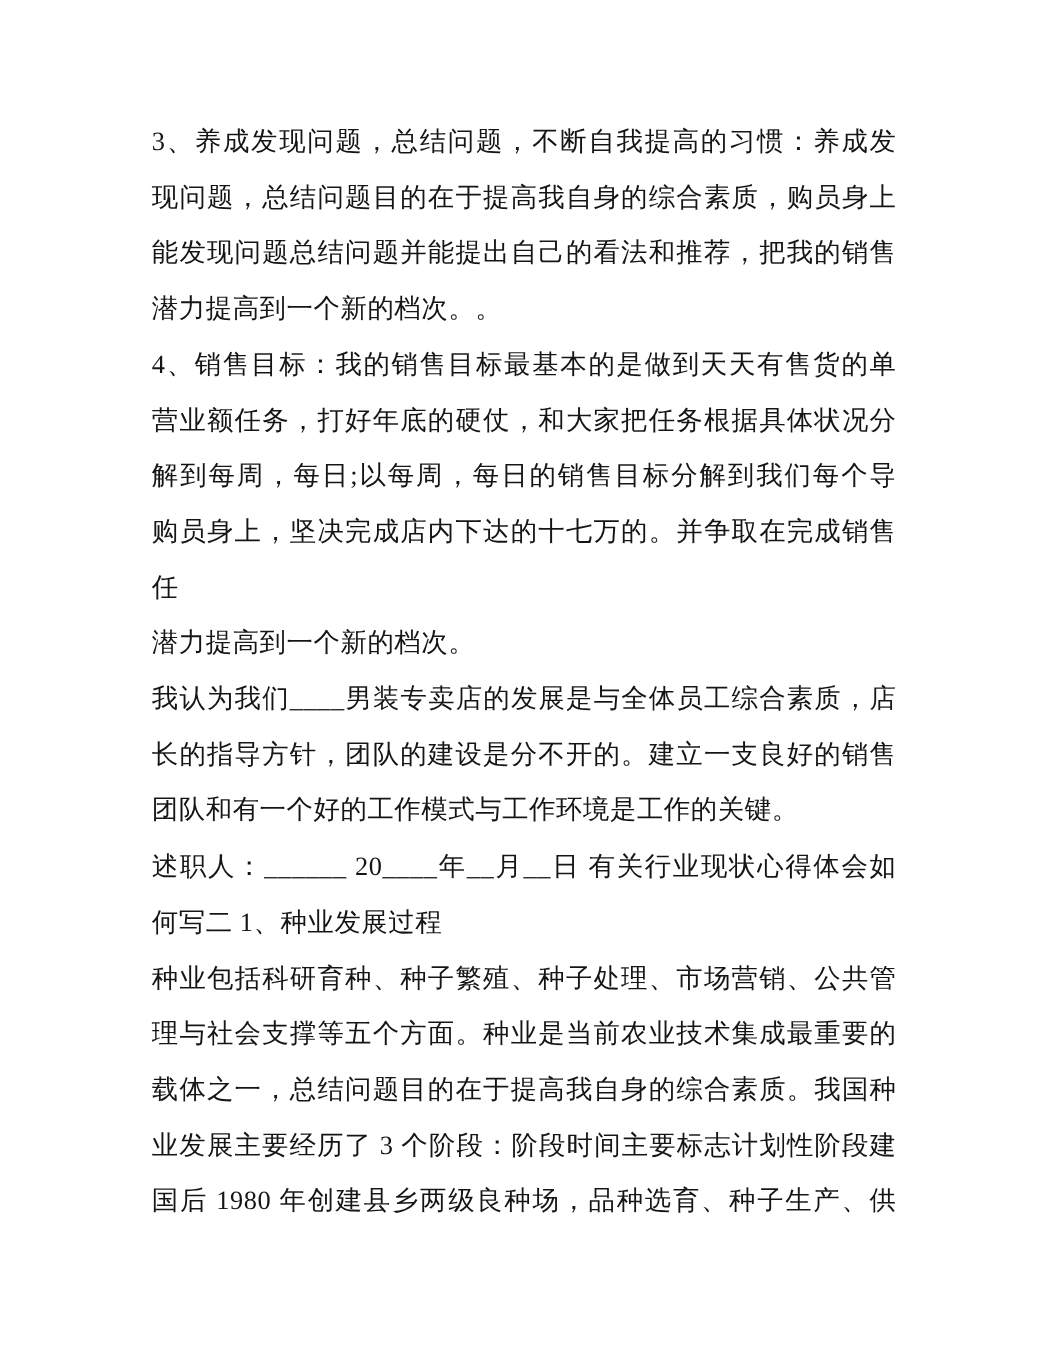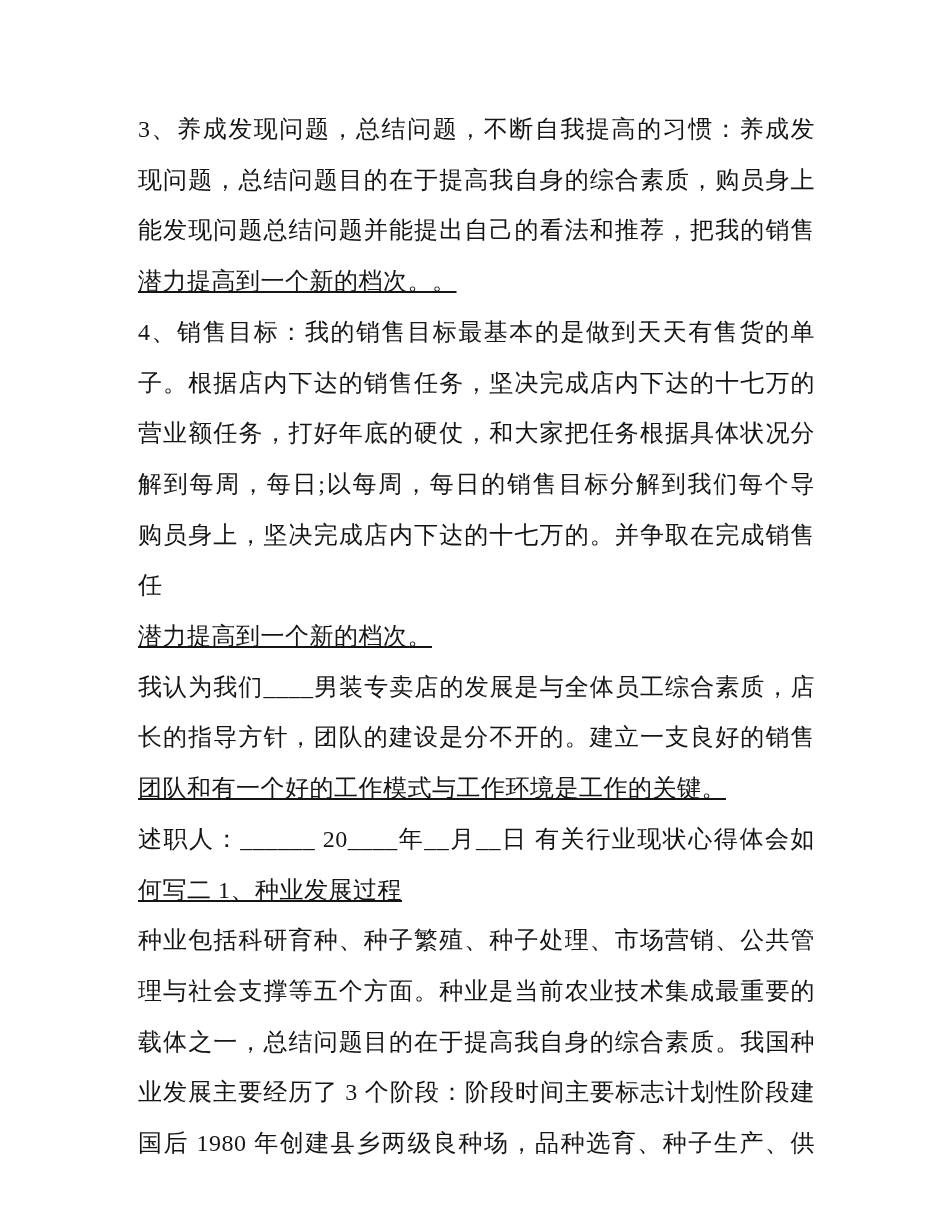--- a/index.html
+++ b/index.html
@@ -32,34 +32,32 @@
   
   .line.fill {
     text-align: justify;
     text-align-last: justify;
     text-justify: inter-character;
   }
   
   .line.end {
     text-align: left;
     text-align-last: left;
-    text-decoration: underline;
   }
 </style>
 </head>
 <body>
 
 <div class="page">
   <div class="doc-body">
     <div class="line fill">3、养成发现问题，总结问题，不断自我提高的习惯：养成发</div>
     <div class="line fill">现问题，总结问题目的在于提高我自身的综合素质，购员身上</div>
     <div class="line fill">能发现问题总结问题并能提出自己的看法和推荐，把我的销售</div>
     <div class="line end">潜力提高到一个新的档次。。</div>
     <div class="line fill">4、销售目标：我的销售目标最基本的是做到天天有售货的单</div>
-    <div class="line fill">子。根据店内下达的销售任务，坚决完成店内下达的十七万的</div>
     <div class="line fill">营业额任务，打好年底的硬仗，和大家把任务根据具体状况分</div>
     <div class="line fill">解到每周，每日;以每周，每日的销售目标分解到我们每个导</div>
     <div class="line fill">购员身上，坚决完成店内下达的十七万的。并争取在完成销售任</div>
     <div class="line end">潜力提高到一个新的档次。</div>
     <div class="line fill">我认为我们____男装专卖店的发展是与全体员工综合素质，店</div>
     <div class="line fill">长的指导方针，团队的建设是分不开的。建立一支良好的销售</div>
     <div class="line end">团队和有一个好的工作模式与工作环境是工作的关键。</div>
     <div class="line fill">述职人：______ 20____年__月__日 有关行业现状心得体会如</div>
     <div class="line end">何写二 1、种业发展过程</div>
     <div class="line fill">种业包括科研育种、种子繁殖、种子处理、市场营销、公共管</div>

